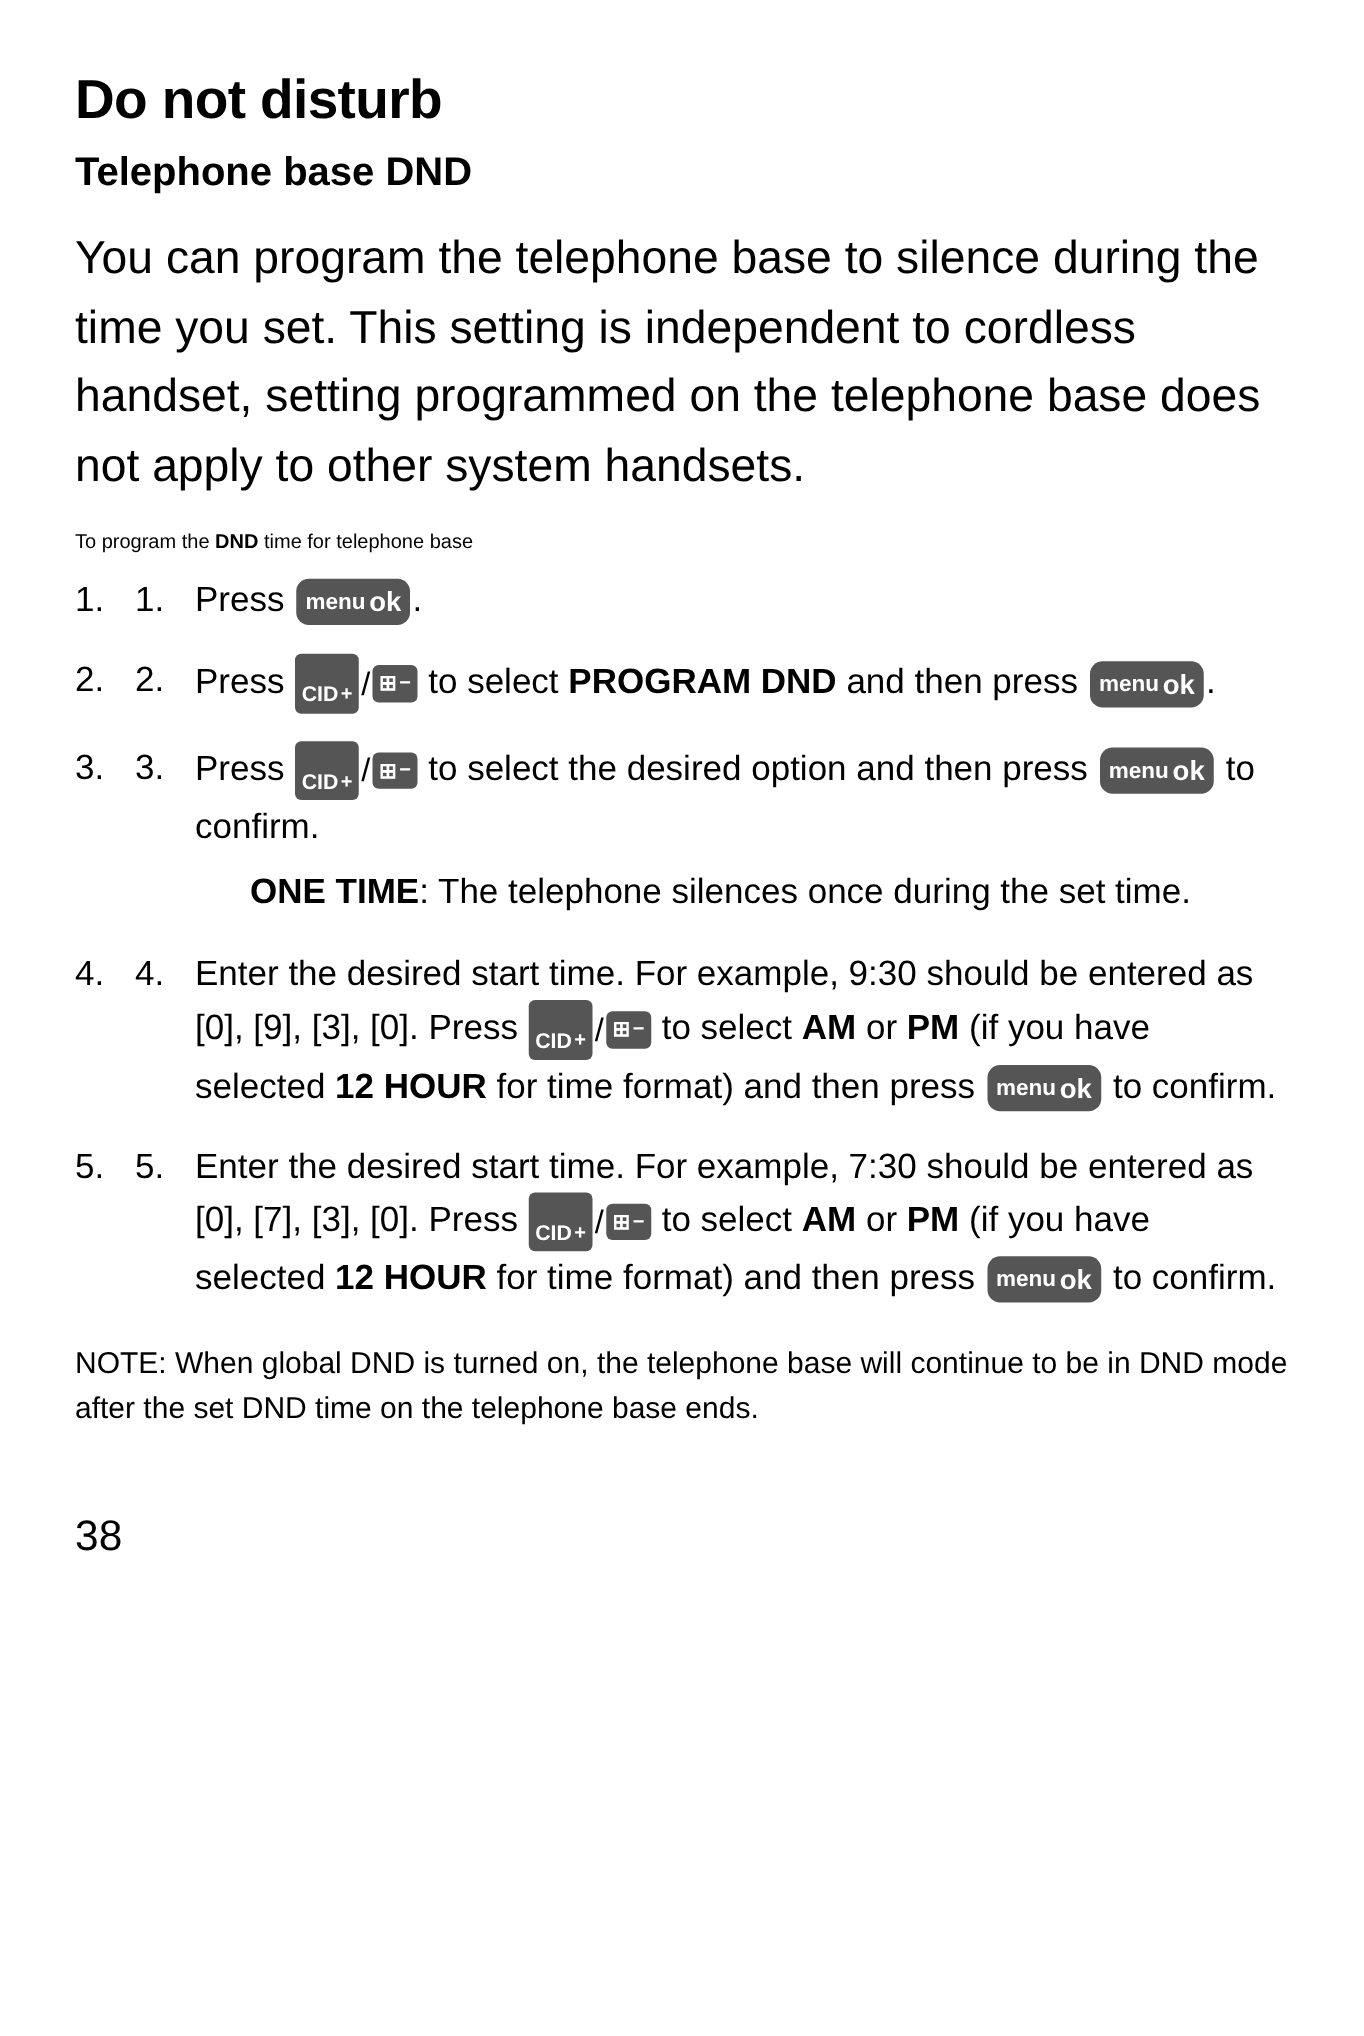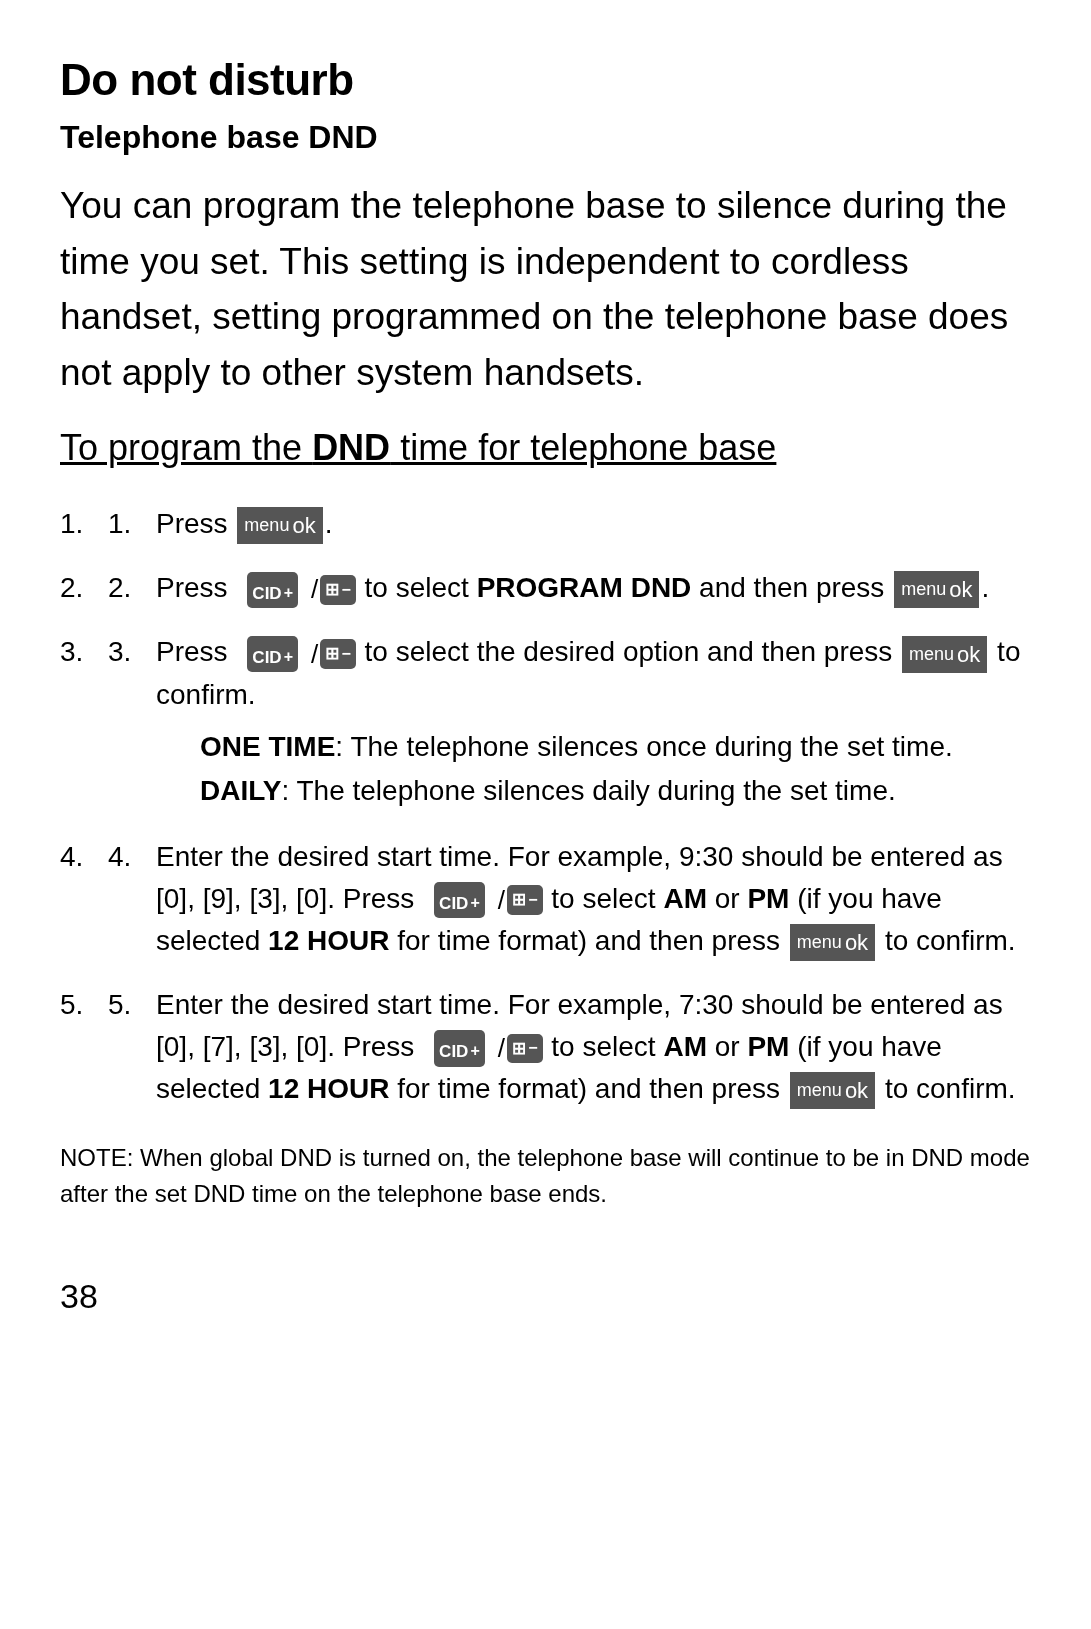--- a/index.html
+++ b/index.html
@@ -27,23 +27,22 @@
       margin-bottom: 18px;
     }
 
     p.intro {
       font-size: 37px;
       margin-bottom: 22px;
       line-height: 1.5;
     }
 
     p.to-program {
-      font-size: 36px;
-      margin-bottom: 29px;
-      text-decoration: underline;
+      font-size: 16px;
+      margin-bottom: 14px;
     }
 
     ol {
       padding-left: 0;
       list-style: none;
       counter-reset: steps;
     }
 
     ol > li {
       counter-increment: steps;
@@ -64,52 +63,53 @@
 
     .li-content {
       flex: 1;
     }
 
     .btn-menu {
       display: inline-flex;
       align-items: center;
       background: #555;
       color: #fff;
-      border-radius: 0;
+      border-radius: 10px;
       padding: 2px 7px;
       font-size: 20px;
-      font-weight: normal;
+      font-weight: bold;
       vertical-align: middle;
       white-space: nowrap;
       gap: 3px;
       margin: 0 2px;
     }
 
     .btn-menu .menu-part {
       font-size: 18px;
       letter-spacing: 0;
     }
 
     .btn-menu .ok-part {
       font-size: 22px;
       letter-spacing: 0;
     }
 
     .btn-cid {
       display: inline-flex;
+      align-items: center;
       background: #555;
       color: #fff;
       border-radius: 5px;
-      padding: 9px 5px 2px 5px;
+      padding: 20px 5px 2px 5px;
       font-size: 19px;
       font-weight: bold;
       vertical-align: middle;
       white-space: nowrap;
       gap: 2px;
-      margin: 0 12px;
+      margin: 0 1px;
     }
 
     .btn-cid .cid-text {
       font-size: 17px;
     }
 
     .btn-cid .plus-sign {
       font-size: 16px;
     }
 
@@ -230,21 +230,20 @@
         <span class="minus-sign">−</span>
       </span>
       to select the desired option and then press
       <span class="btn-menu">
         <span class="menu-part">menu</span>
         <span class="ok-part">ok</span>
       </span>
       to confirm.
       <ul class="sub-list">
         <li><strong>ONE TIME</strong>: The telephone silences once during the set time.</li>
-        <li><strong>DAILY</strong>: The telephone silences daily during the set time.</li>
       </ul>
     </div>
   </li>
 
   <li>
     <span style="min-width:48px;flex-shrink:0;">4.</span>
     <div class="li-content">
       Enter the desired start time. For example, 9:30 should be entered as [0], [9], [3], [0]. Press
       <span class="btn-cid">
         <span class="cid-text">CID</span>

